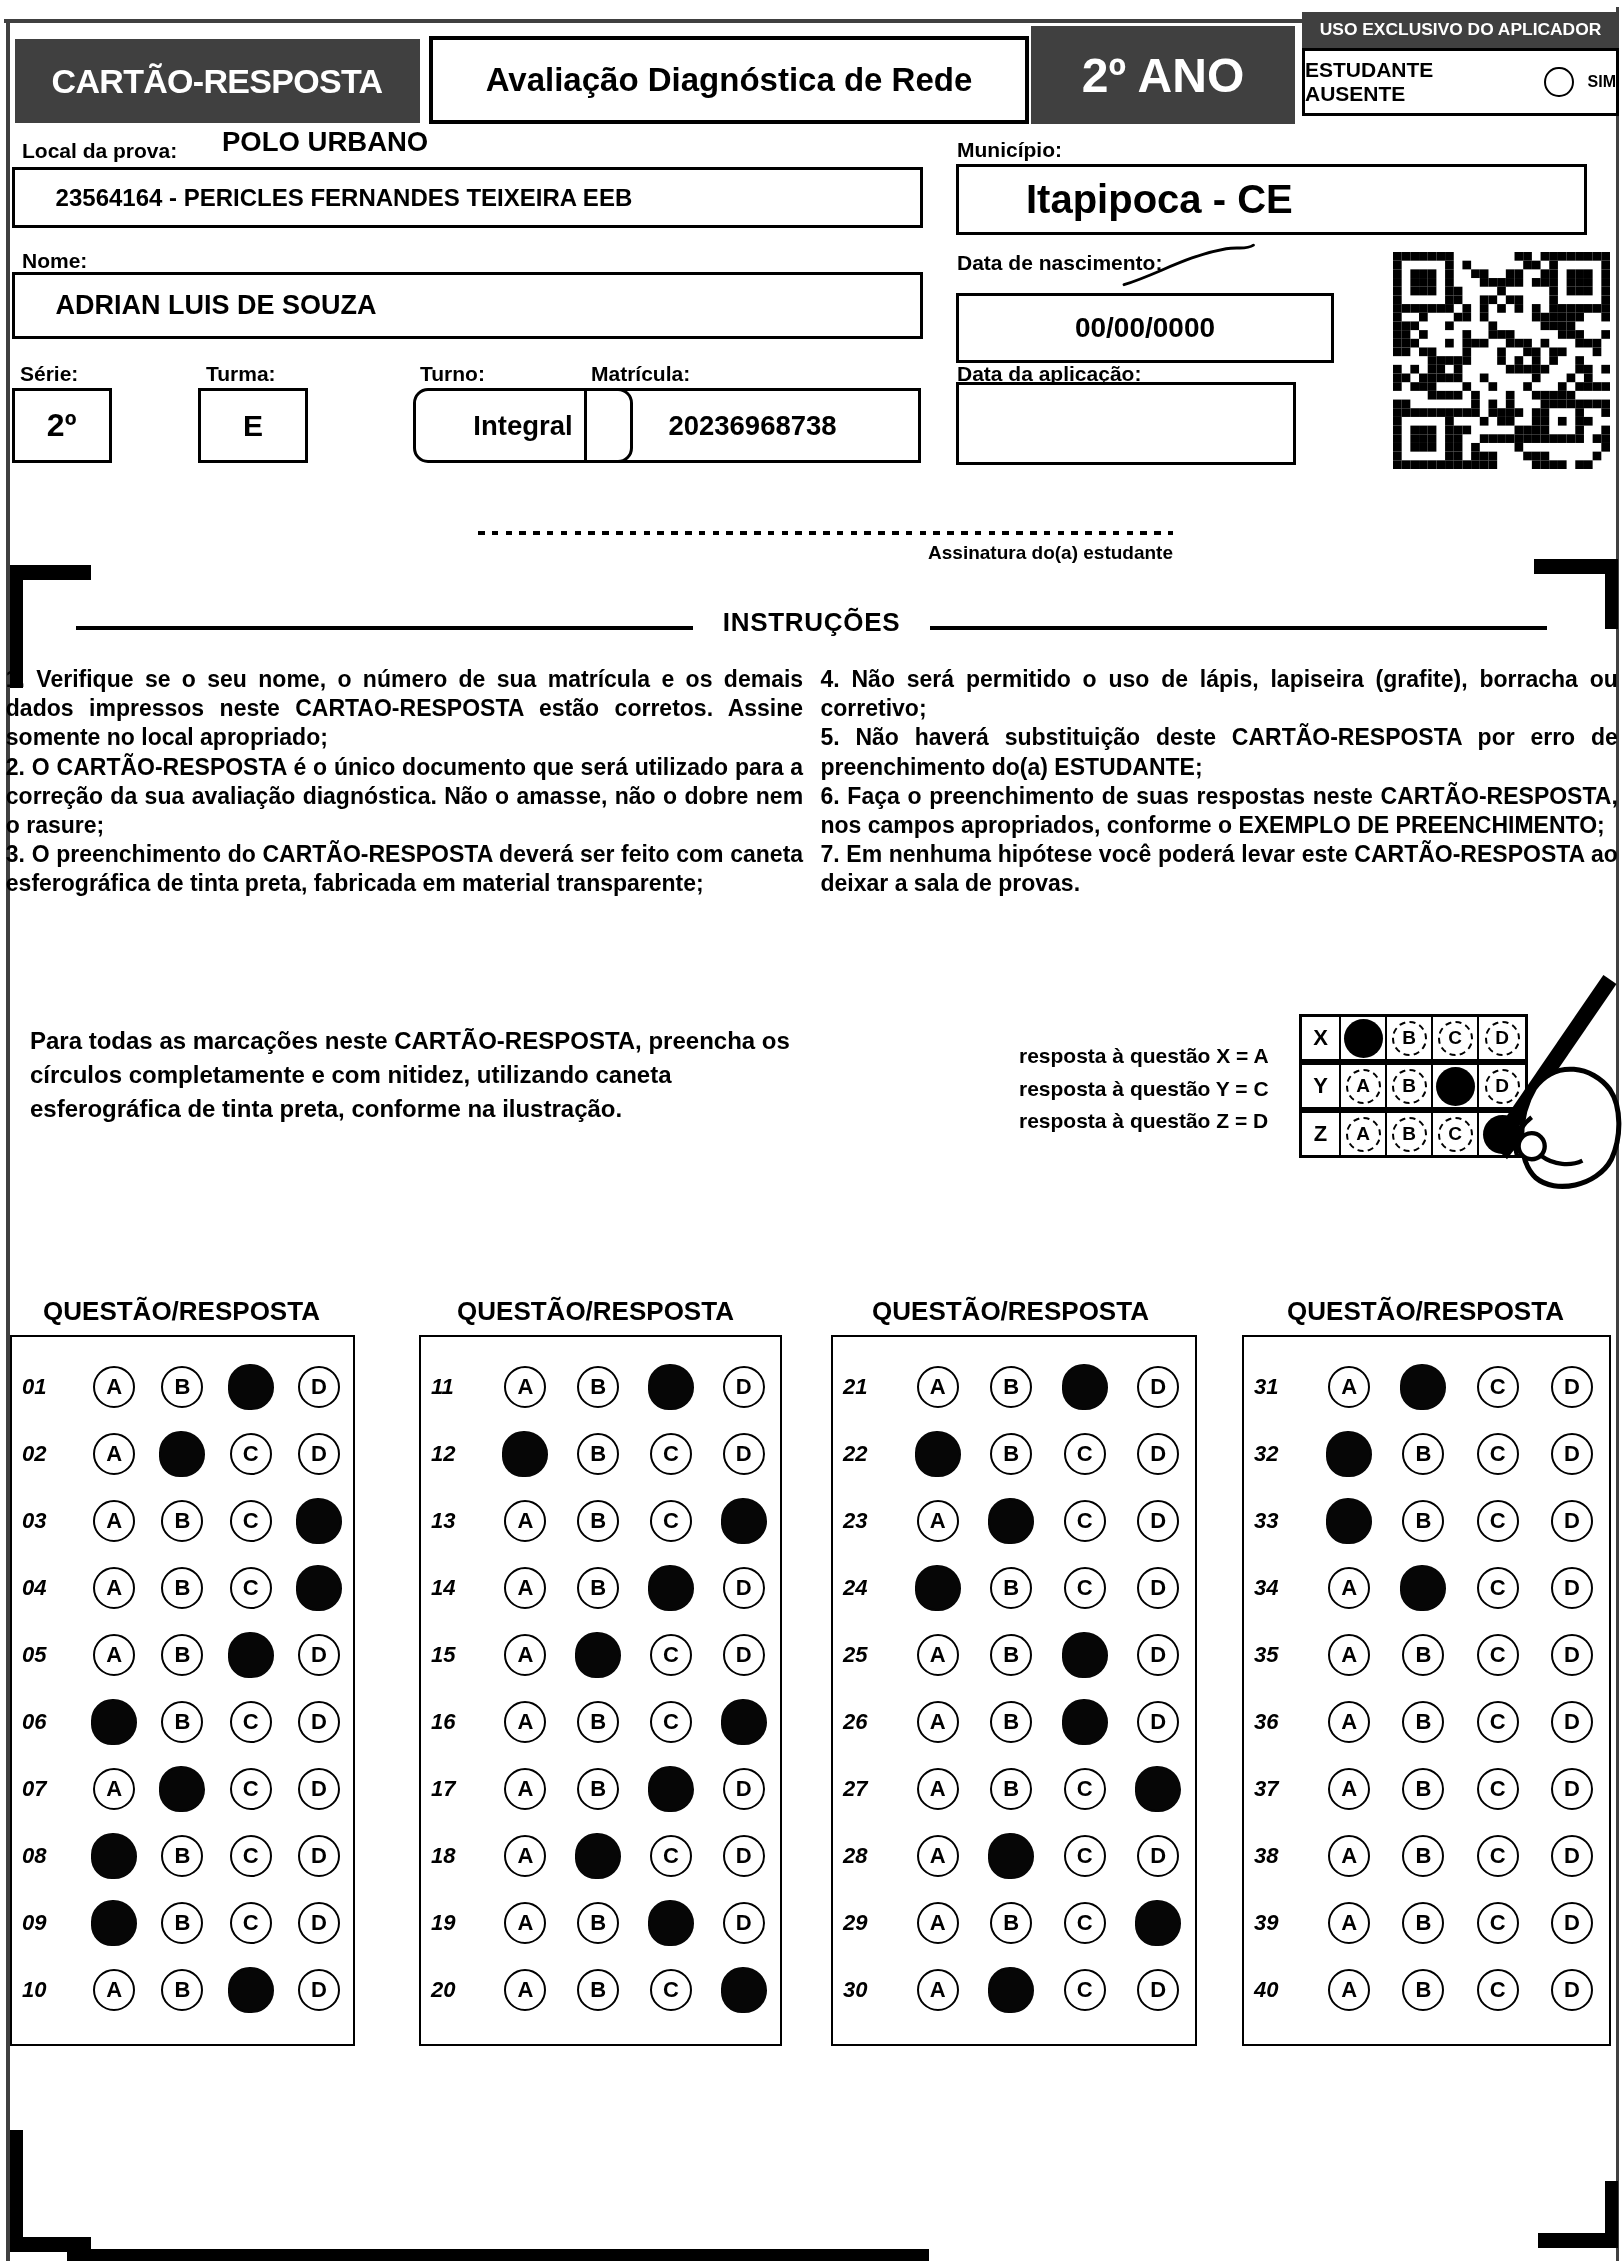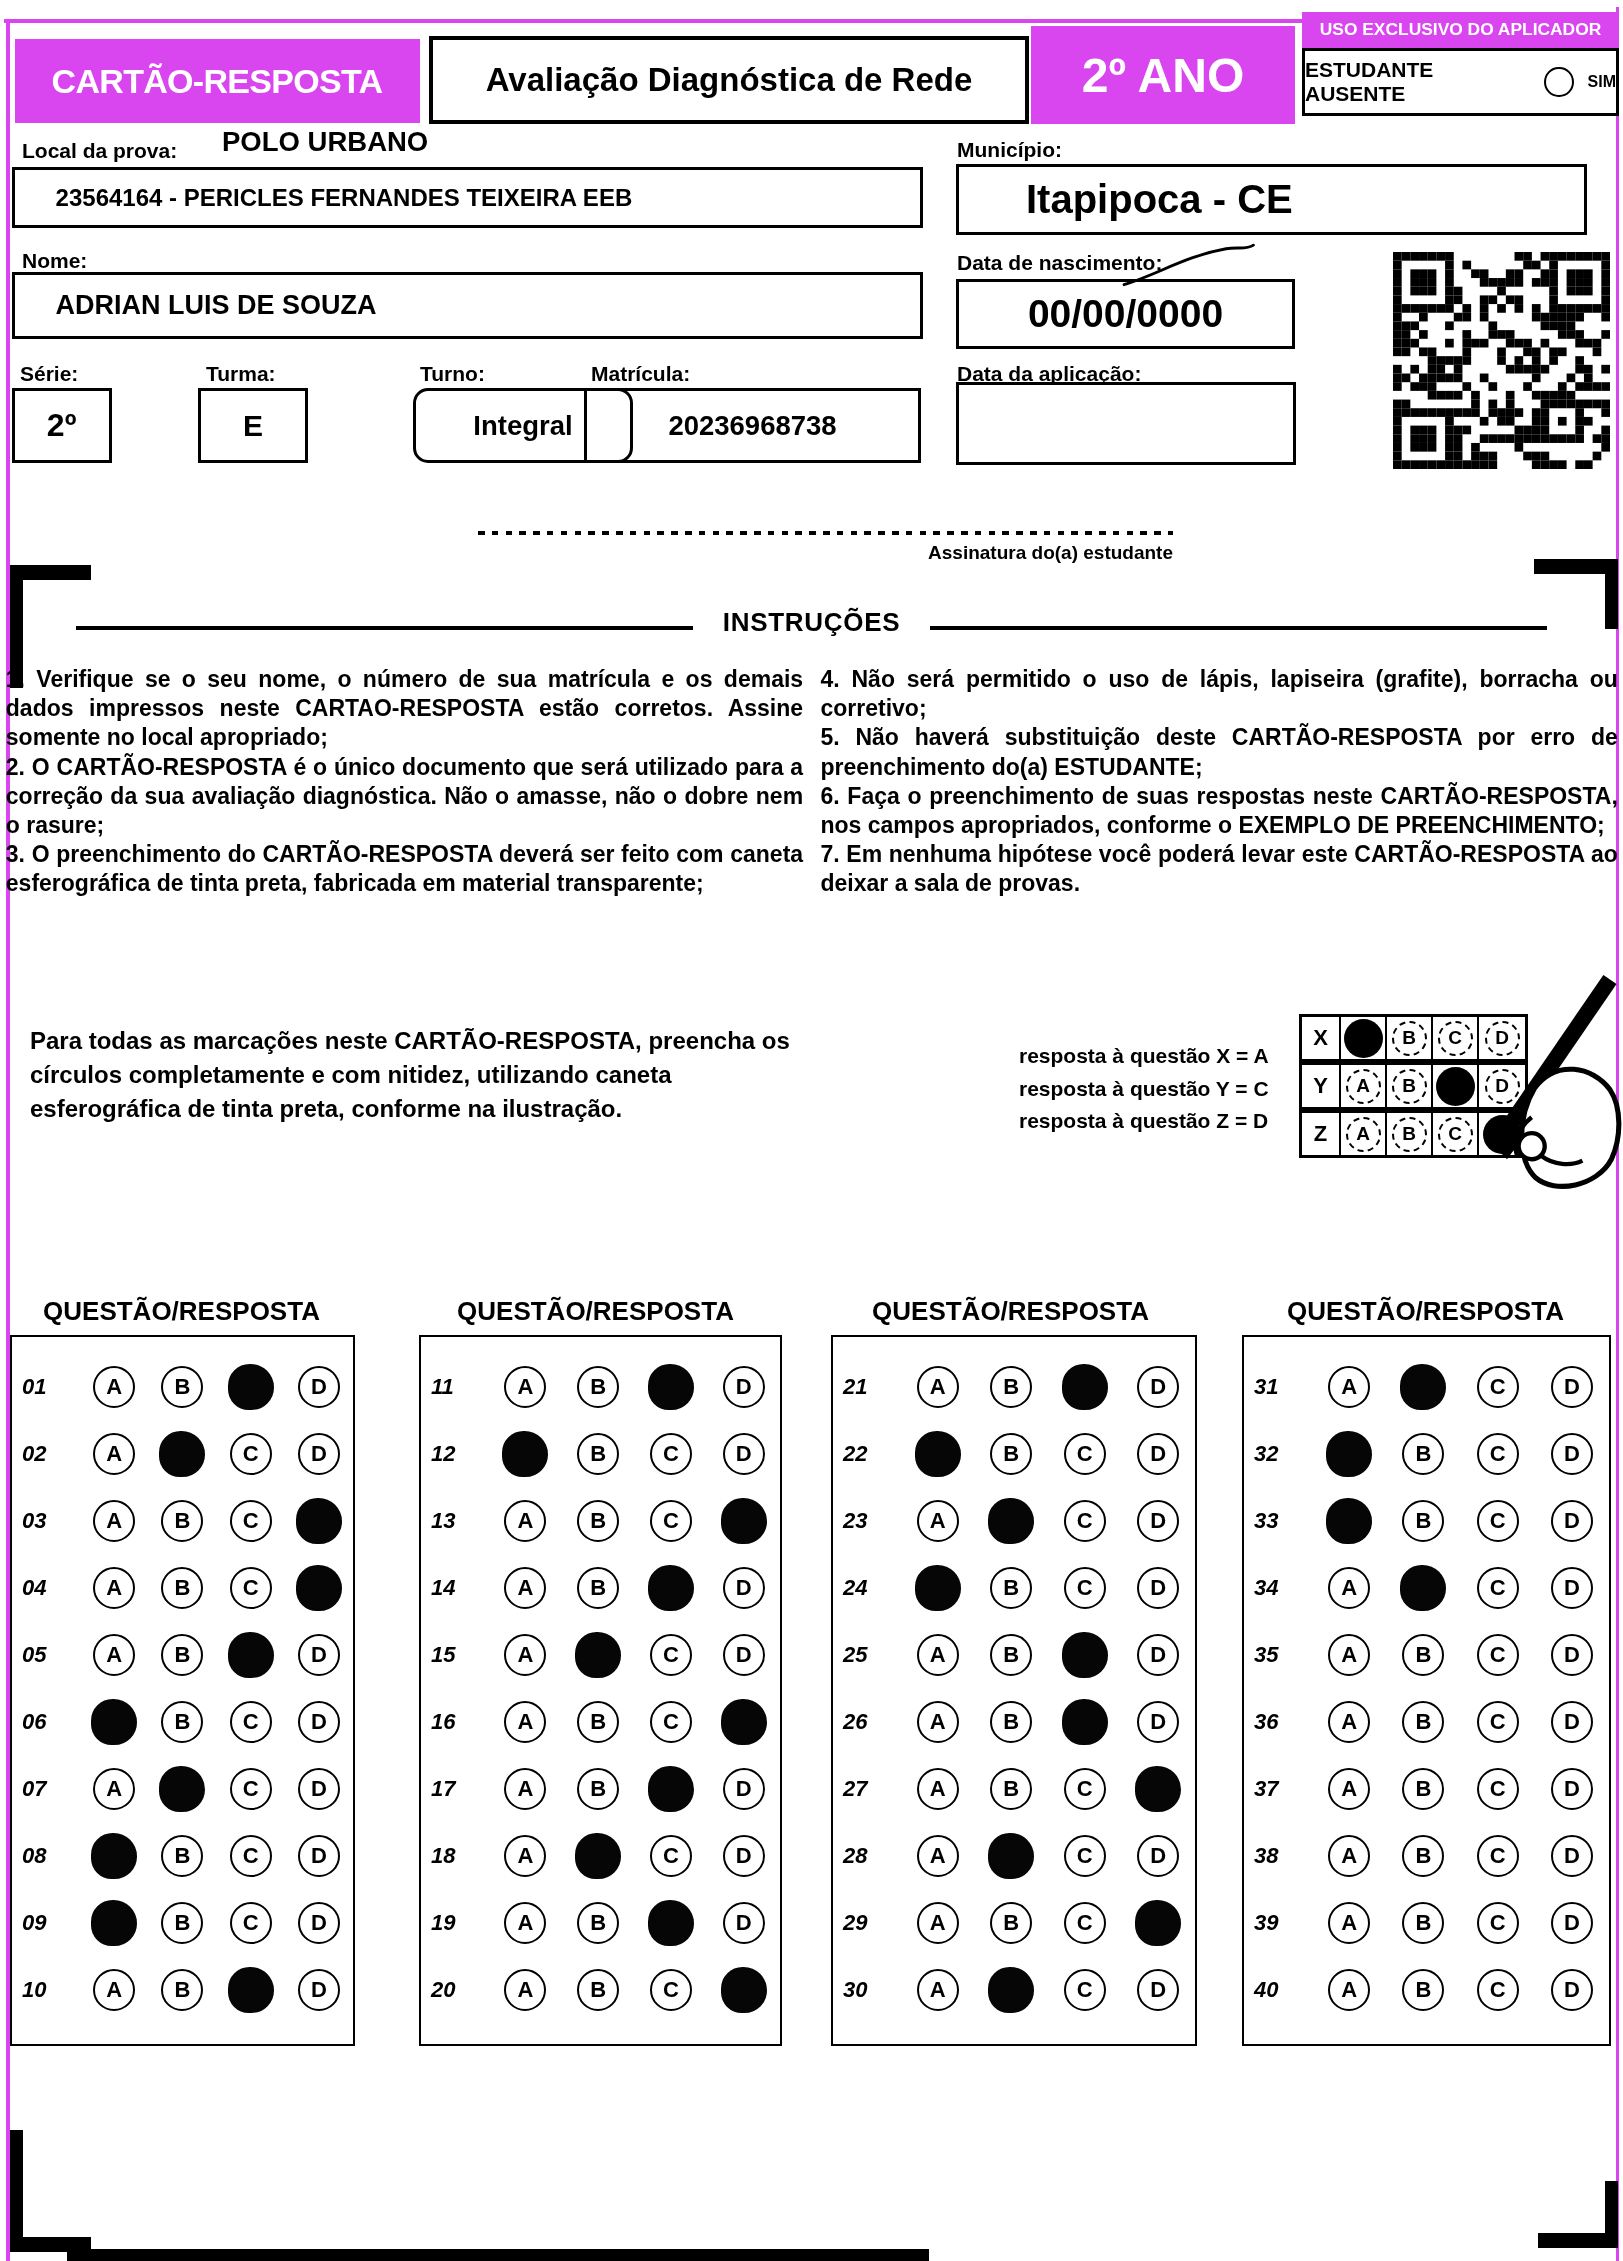--- a/index.html
+++ b/index.html
@@ -1,19 +1,19 @@
 <!DOCTYPE html>
 <html style="font-size:11.6px"><head>
 <meta charset="utf-8">
 <style>
   html,body{margin:0;padding:0;background:#e8e8e8;}
   .page{position:relative;width:1623px;height:2261px;background:#fff;color:#000;
         font-family:"Liberation Sans",sans-serif;overflow:hidden;}
   .abs{position:absolute;}
-  .black{background:#d946ef;}
+  .black{background:#404040;}
   
   .frame-top{left:4.3px;top:19px;width:1615px;height:4.3px;}
   .frame-left{left:5.8px;top:19px;width:4.3px;height:2242px;}
   .frame-right{left:1616px;top:7.2px;width:2.9px;height:2254px;}
   
   .hdr-cartao{left:14.5px;top:39px;width:405px;height:84px;display:flex;align-items:center;justify-content:center;
               color:#fff;font-size:34px;font-weight:bold;letter-spacing:-0.7px;}
   .hdr-title{left:429px;top:36px;width:600px;height:88px;border:4.3px solid #000;box-sizing:border-box;
              display:flex;align-items:center;justify-content:center;font-size:33px;font-weight:bold;}
   .hdr-ano{left:1031px;top:26px;width:264px;height:98px;display:flex;align-items:center;justify-content:center;
@@ -24,21 +24,21 @@
               display:flex;align-items:center;justify-content:center;gap:14px;font-size:21px;font-weight:bold;}
   .absent-circle{width:30px;height:30px;border:2.9px solid #000;border-radius:50%;box-sizing:border-box;}
   .absent-sim{font-size:16px;font-weight:bold;}
   
   .lbl{font-size:21px;font-weight:bold;}
   .fbox{border:3.6px solid #000;box-sizing:border-box;display:flex;align-items:center;font-weight:bold;}
   .box-school{left:11.6px;top:167px;width:911px;height:61px;font-size:24px;padding-left:41px;}
   .val-local{left:222px;top:126px;font-size:27.5px;font-weight:bold;}
   .box-municipio{left:956px;top:164px;width:631px;height:71px;font-size:40px;padding-left:67px;}
   .box-nome{left:11.6px;top:272px;width:911px;height:67px;font-size:27px;padding-left:41px;}
-  .box-nasc{left:956px;top:279px;width:339px;height:70px;font-size:39px;justify-content:center;}
+  .box-nasc{left:956px;top:293px;width:378px;height:70px;font-size:28px;justify-content:center;}
   .box-serie{left:11.6px;top:388px;width:100px;height:75px;font-size:32px;justify-content:center;}
   .box-turma{left:198px;top:388px;width:110px;height:75px;font-size:30px;justify-content:center;}
   .box-turno{left:413px;top:388px;width:220px;height:75px;font-size:27.5px;justify-content:center;border-radius:15px;}
   .box-matricula{left:584px;top:388px;width:337px;height:75px;font-size:27.5px;justify-content:center;}
   .box-aplicacao{left:956px;top:382px;width:340px;height:83px;}
   .scribble{left:1119px;top:243px;width:138px;height:46px;}
   .qr{left:1393px;top:252px;width:217px;height:217px;}
   
   .sig-line{left:478px;top:531px;width:695px;height:4.3px;
             background:repeating-linear-gradient(90deg,#000 0 6.5px,transparent 6.5px 13.8px);}

